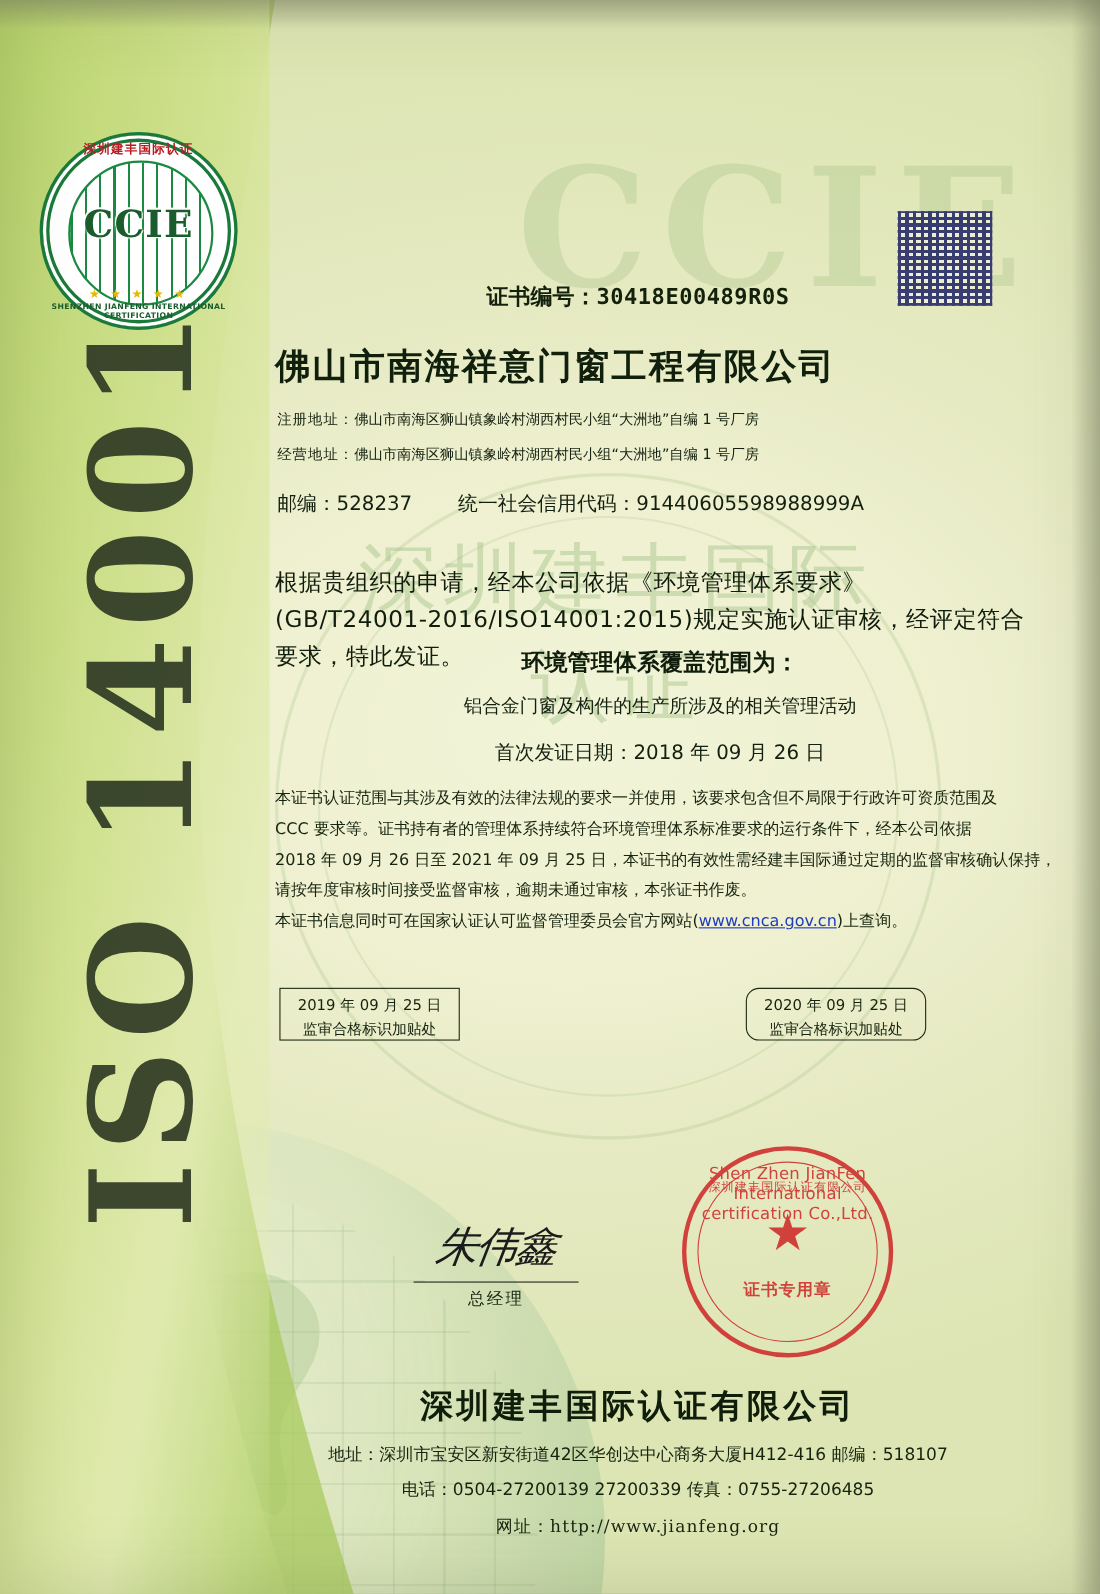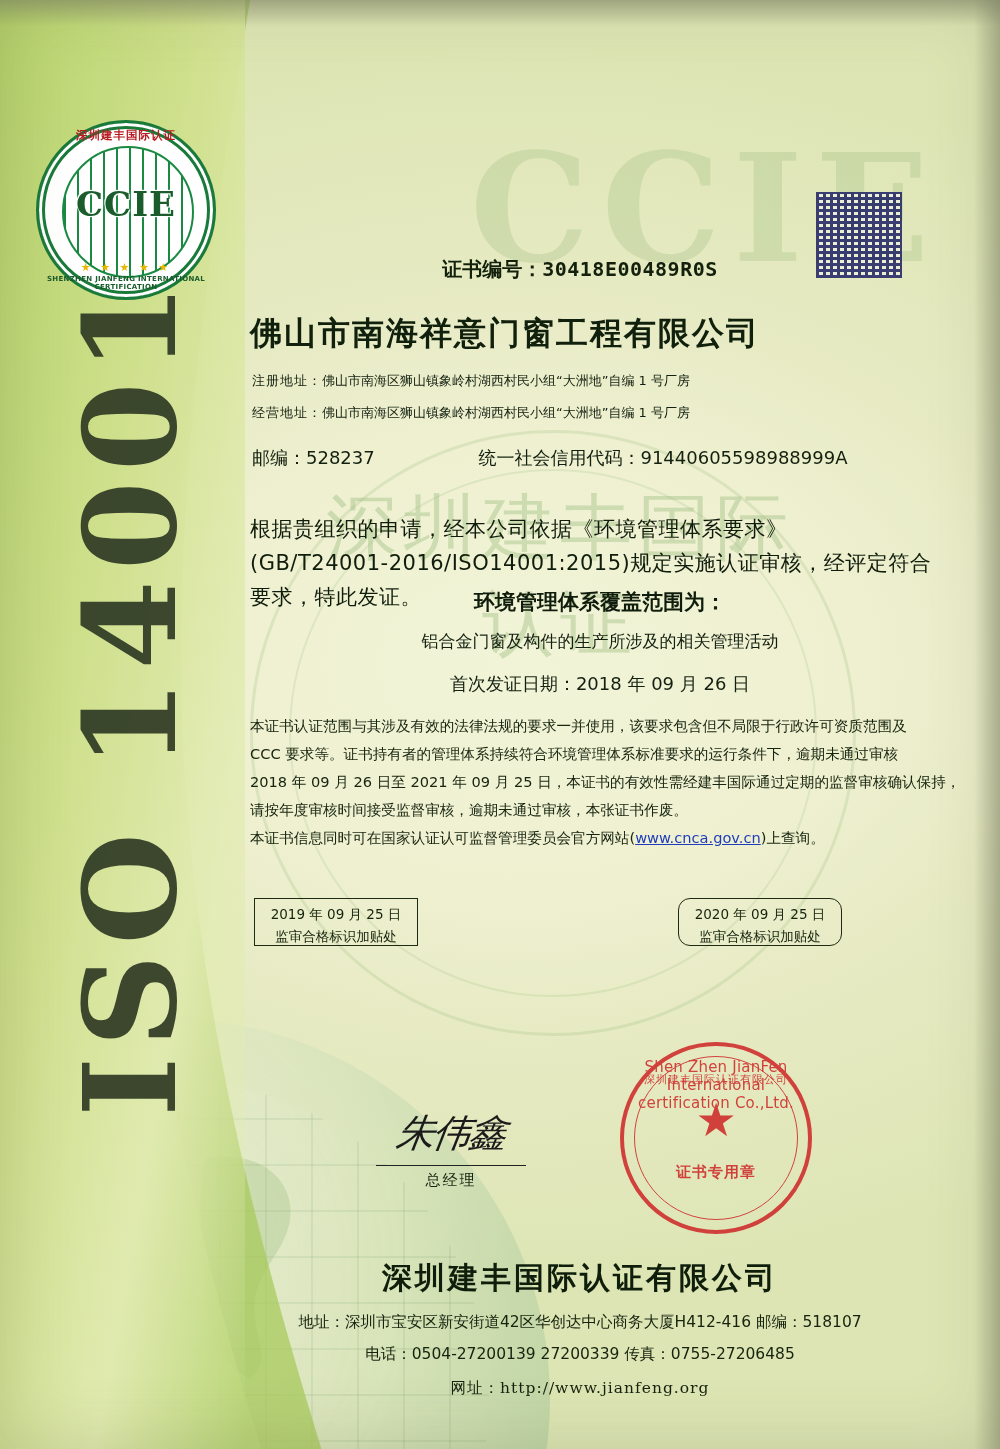--- a/index.html
+++ b/index.html
@@ -257,21 +257,21 @@
   .addr1 { top: 372px; }
   .addr2 { top: 404px; }
   .zip-row {
     position: absolute;
     left: 252px;
     top: 446px;
     width: 700px;
     font-size: 18px;
     color: #132010;
   }
-  .zip-row .credit { margin-left: 98px; }
+  .zip-row .credit { margin-left: 36px; }
   .para {
     position: absolute;
     left: 250px;
     top: 512px;
     width: 700px;
     font-size: 21px;
     line-height: 1.62;
     color: #101d0c;
     letter-spacing: .5px;
   }
@@ -525,21 +525,21 @@
     <div class="std">(GB/T24001-2016/ISO14001:2015)规定实施认证审核，经评定符合</div>
     <div>要求，特此发证。</div>
   </div>
 
   <div class="scope-title">环境管理体系覆盖范围为：</div>
   <div class="scope-body">铝合金门窗及构件的生产所涉及的相关管理活动</div>
   <div class="first-issue">首次发证日期：2018 年 09 月 26 日</div>
 
   <div class="fine">
     <div>本证书认证范围与其涉及有效的法律法规的要求一并使用，该要求包含但不局限于行政许可资质范围及</div>
-    <div>CCC 要求等。证书持有者的管理体系持续符合环境管理体系标准要求的运行条件下，逾期未通过审核</div>
+    <div>CCC 要求等。证书持有者的管理体系持续符合环境管理体系标准要求的运行条件下，经本公司依据</div>
     <div>2018 年 09 月 26 日至 2021 年 09 月 25 日，本证书的有效性需经建丰国际通过定期的监督审核确认保持，</div>
     <div>请按年度审核时间接受监督审核，逾期未通过审核，本张证书作废。</div>
     <div>
       <span>本证书信息同时可在国家认证认可监督管理委员会官方网站(</span><span class="link">www.cnca.gov.cn</span><span>)上查询。</span>
     </div>
   </div>
 
   <div class="sv-box sv1">
     <div>2019 年 09 月 25 日</div>
     <div>监审合格标识加贴处</div>

